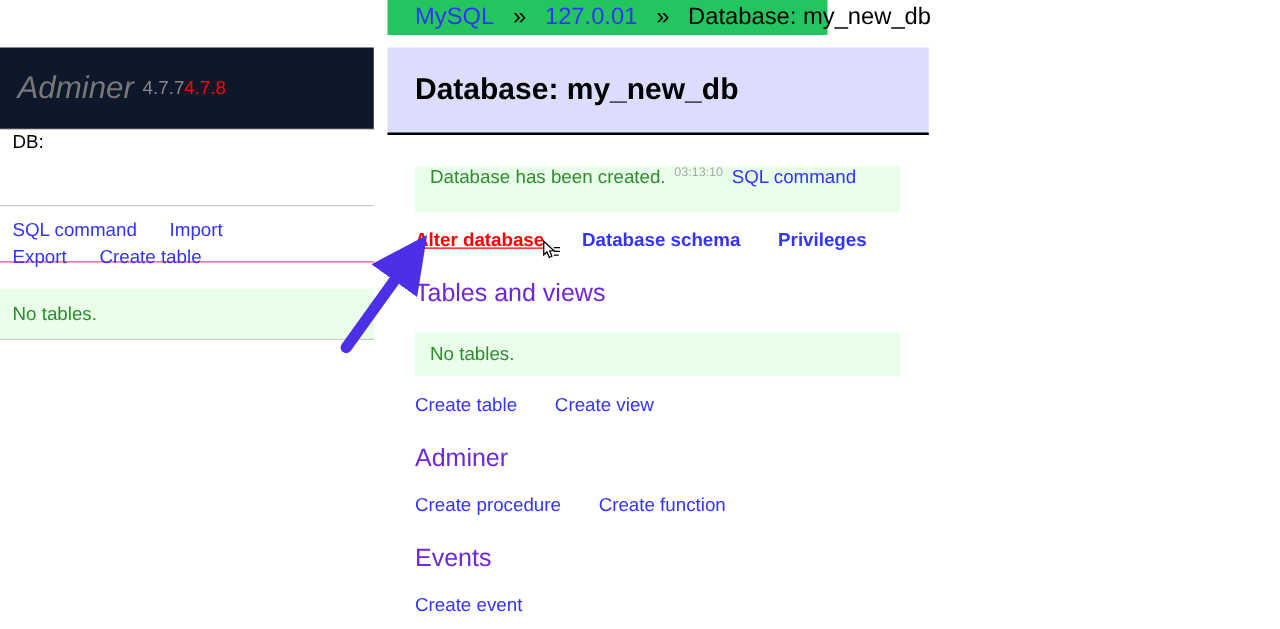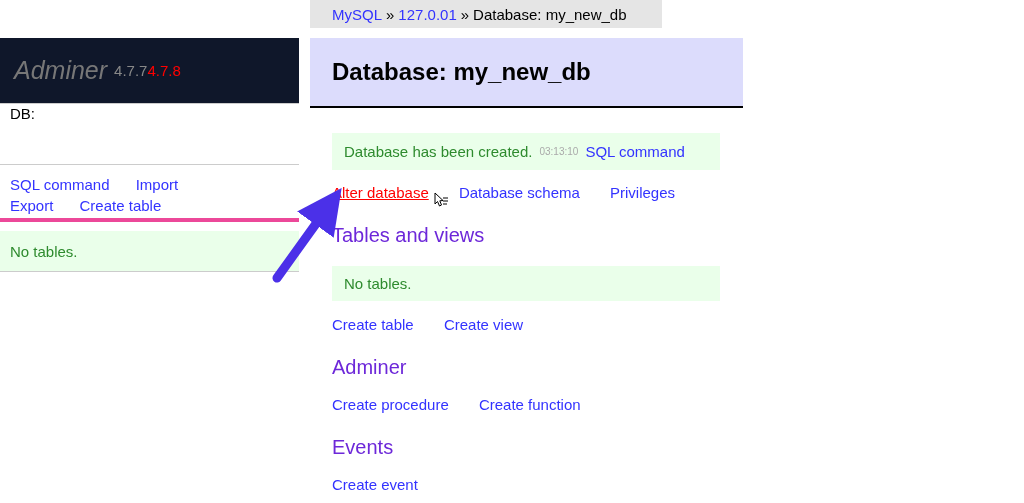--- a/index.html
+++ b/index.html
@@ -19,27 +19,28 @@
 
   a { text-decoration: none; }
 
   
   #breadcrumb {
     position: absolute;
     left: 310px;
     top: 0px;
     width: 352px;
     height: 28px;
-    background: #e5e5e5;
+    background: #22c55e;
     display: flex;
     align-items: center;
     box-sizing: border-box;
     padding-left: 22px;
-    font-size: 15px;
+    font-size: 19px;
     white-space: nowrap;
+    gap: 11px;
   }
   #breadcrumb a { color: #3333ff; }
   #breadcrumb .sep { color: #000; margin: 0 4px; }
   #breadcrumb .cur { color: #000; }
 
   
   #sidebar {
     position: absolute;
     left: 0;
     top: 0;
@@ -112,22 +113,22 @@
     transform: translateY(-50%);
     font-size: 11px;
     color: #333;
   }
 
   #sidebar-links {
     position: absolute;
     left: 0;
     top: 166px;
     width: 299px;
-    height: 56px;
-    border-bottom: 4px solid #ec4899;
+    height: 44px;
+    border-bottom: 1px solid #ec4899;
     box-sizing: border-box;
     padding: 8px 0 0 10px;
     line-height: 21px;
   }
   #sidebar-links a { color: #3333ff; margin-right: 22px; }
 
   #sidebar-notables {
     position: absolute;
     left: 0;
     top: 231px;
@@ -164,21 +165,21 @@
   }
 
   #msg-created {
     position: absolute;
     left: 332px;
     top: 133px;
     width: 388px;
     height: 37px;
     background: #eaffea;
     display: flex;
-    align-items: center;
+    align-items: flex-start;
     padding-left: 12px;
     box-sizing: border-box;
   }
   #msg-created .txt { color: #2e8b2e; font-size: 15px; }
   #msg-created .ts {
     color: #aaaaaa;
     font-size: 10px;
     margin-left: 7px;
   }
   #msg-created a {
@@ -187,20 +188,21 @@
     margin-left: 7px;
   }
 
   #db-actions {
     position: absolute;
     left: 332px;
     top: 184px;
     width: 420px;
     height: 20px;
     white-space: nowrap;
+    font-weight: bold;
   }
   #db-actions a { color: #3333ff; font-size: 15px; margin-right: 26px; }
   #db-actions a.hover {
     color: #ff0000;
     text-decoration: underline;
   }
 
   #cursor {
     position: absolute;
     left: 431px;

